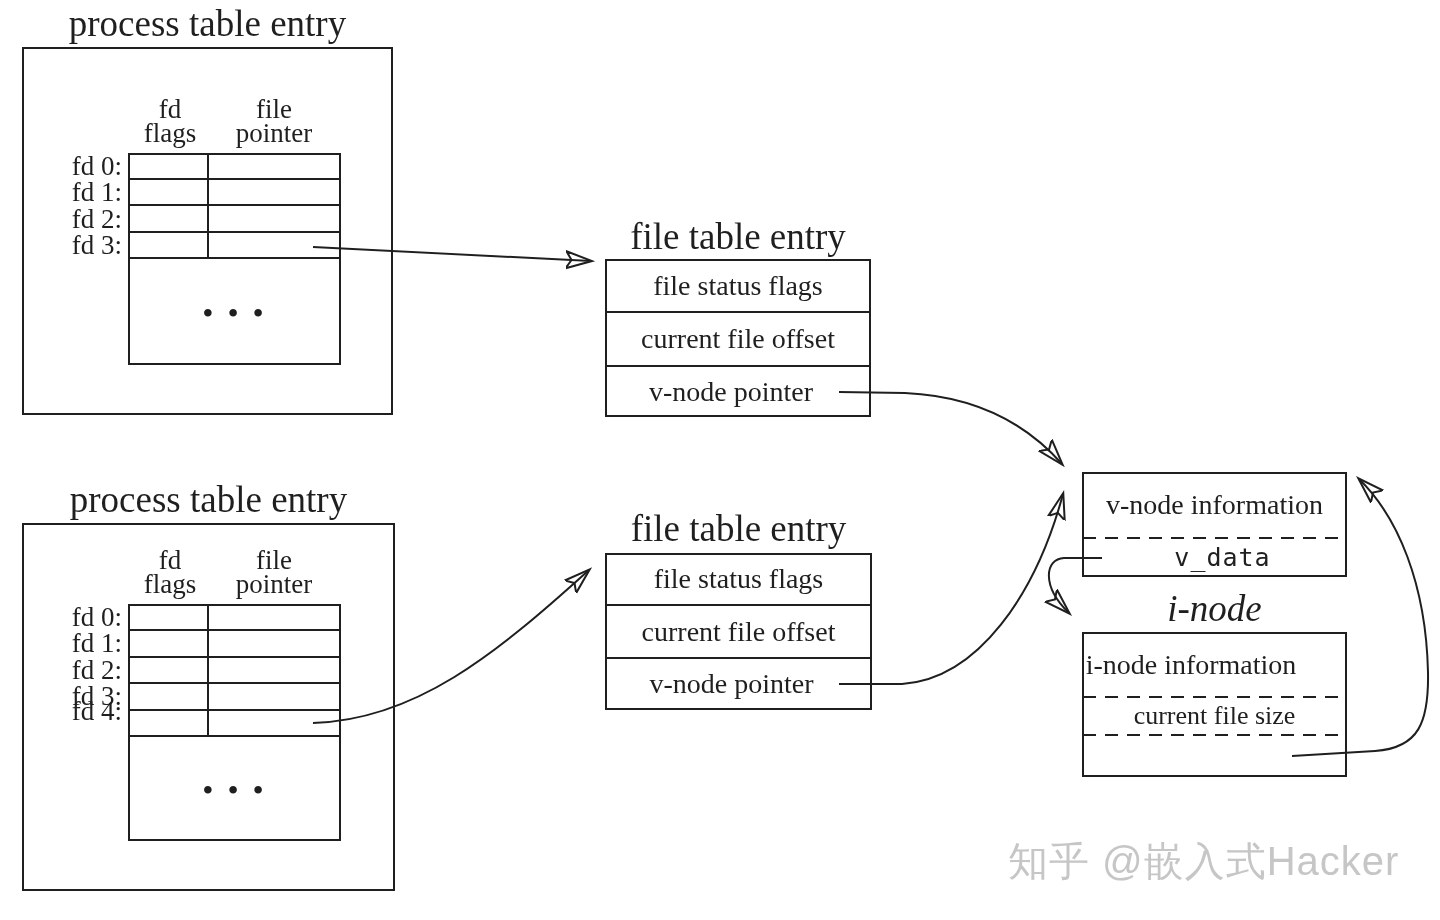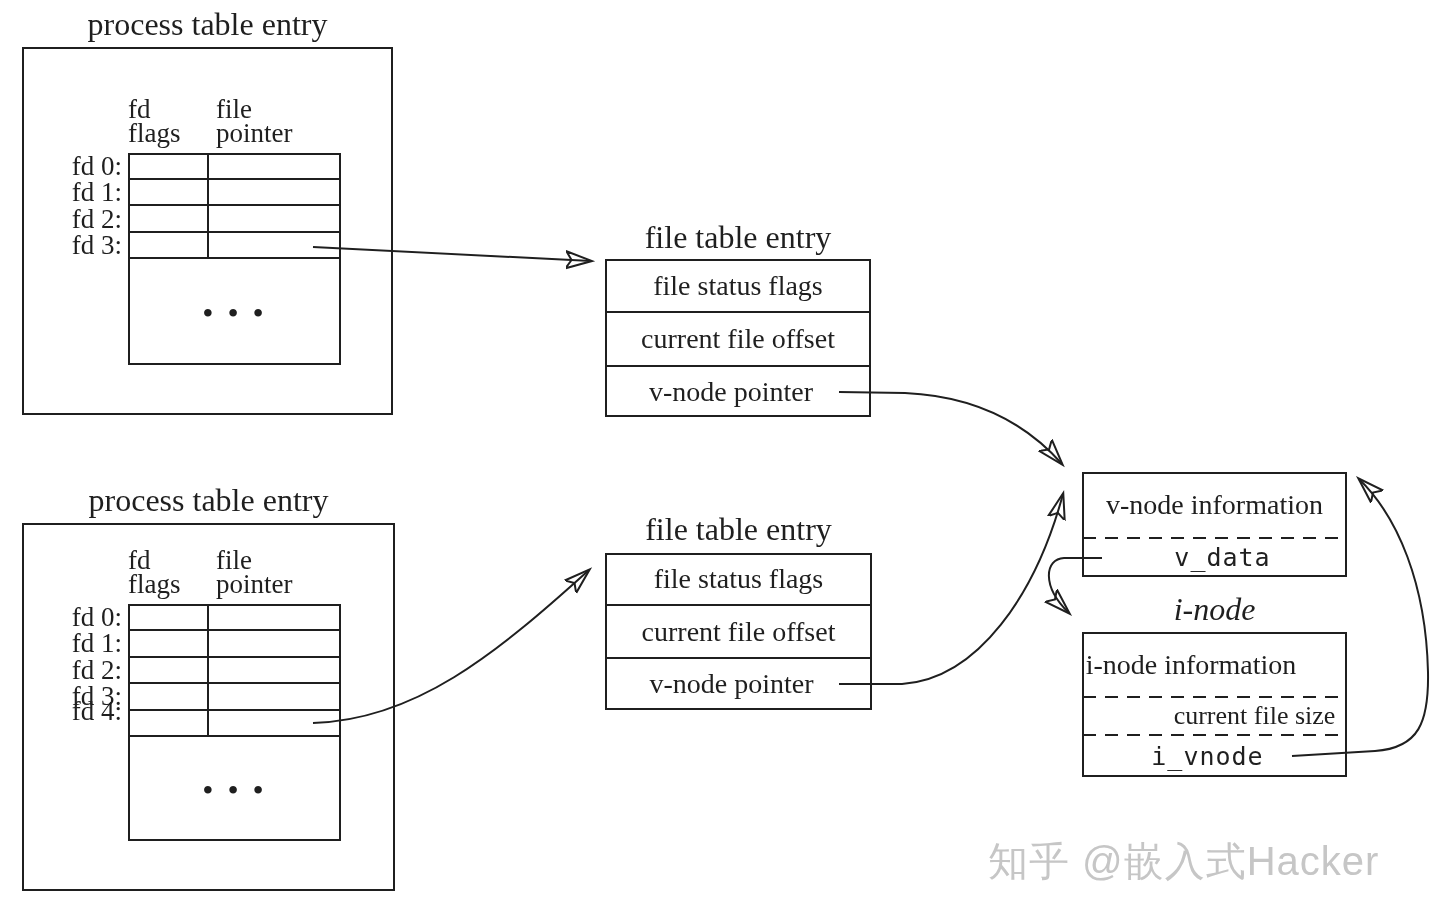--- a/index.html
+++ b/index.html
@@ -1,29 +1,29 @@
 <!DOCTYPE html>
 <html><head>
 <meta charset="utf-8">
 <style>
   html,body{margin:0;padding:0;background:#ffffff;}
   #stage{position:relative;width:1440px;height:920px;background:#ffffff;overflow:hidden;
          font-family:"Liberation Serif","DejaVu Serif",serif;color:#1f1f1f;}
   .box{position:absolute;border:2px solid #1f1f1f;box-sizing:border-box;background:transparent;}
-  .title{position:absolute;text-align:center;font-size:32px;line-height:32px;white-space:nowrap;}
+  .title{position:absolute;text-align:center;font-size:37px;line-height:32px;white-space:nowrap;}
   .rowlabel{position:absolute;display:flex;align-items:center;justify-content:center;
             font-size:28px;white-space:nowrap;}
   .small{font-size:26px;}
   .mono{font-family:"DejaVu Sans Mono","Liberation Mono",monospace;font-size:25px;letter-spacing:1px;}
   .fdlabel{position:absolute;width:72px;text-align:right;font-size:27px;line-height:26px;height:26px;}
-  .hdr{position:absolute;text-align:left;font-size:27px;line-height:24px;}
+  .hdr{position:absolute;text-align:center;font-size:27px;line-height:24px;}
   .dots{position:absolute;text-align:center;font-size:32px;letter-spacing:3px;line-height:40px;}
   .watermark{position:absolute;font-family:"Liberation Sans","DejaVu Sans",sans-serif;
              font-size:40px;letter-spacing:1px;color:#c6c6c6;
-             text-shadow:1px 1px 0 #ffffff;white-space:nowrap;}
+             text-shadow:1px 1px 0 #ffffff;white-space:nowrap;margin-left:20px;}
   svg.layer{position:absolute;left:0;top:0;pointer-events:none;}
   svg.layer path,svg.layer line{stroke:#1f1f1f;stroke-width:2;fill:none;}
 </style>
 </head>
 <body>
 
 <div id="stage">
 
   <svg class="layer" width="1440" height="920" viewBox="0 0 1440 920">
     <defs>
@@ -125,18 +125,17 @@
   <div class="rowlabel" style="left:605px;top:605px;width:267px;height:53px;">current file offset</div>
   <div class="rowlabel" style="left:598px;top:658px;width:267px;height:52px;">v-node pointer</div>
 
   <div class="box" style="left:1082px;top:472px;width:265px;height:105px;"></div>
   <div class="rowlabel mono" style="left:1090px;top:538px;width:265px;height:39px;">v_data</div>
   <div class="rowlabel" style="left:1082px;top:472px;width:265px;height:66px;">v-node information</div>
 
   <div class="title" style="left:1082px;top:593px;width:265px;font-style:italic;">i-node</div>
   <div class="box" style="left:1082px;top:632px;width:265px;height:145px;"></div>
   <div class="rowlabel" style="left:1082px;top:632px;width:218px;height:65px;">i-node information</div>
-  <div class="rowlabel small" style="left:1082px;top:697px;width:265px;height:38px;padding-left:40px;">current file size</div>
-  <div class="rowlabel mono" style="left:1075px;top:735px;width:265px;height:42px;">i_vnode</div>
+  <div class="rowlabel small" style="left:1082px;top:697px;width:265px;height:38px;">current file size</div>
 
   <div class="watermark" style="left:988px;top:834px;">知乎 @嵌入式Hacker</div>
 
 </div>
 
 </body></html>

